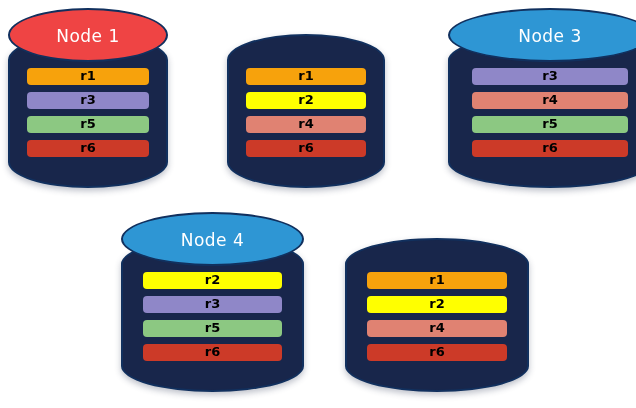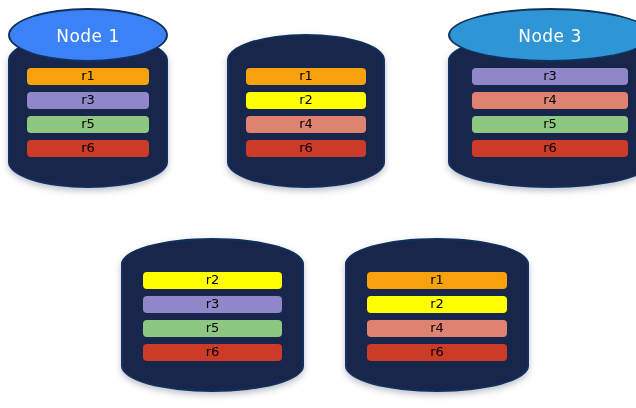--- a/index.html
+++ b/index.html
@@ -79,40 +79,40 @@
     border-radius: 4px;
     display: flex;
     align-items: center;
     justify-content: center;
     box-sizing: border-box;
   }
 
   .bar-label {
     color: #000000;
     font-size: 13px;
-    font-weight: normal;
+    font-weight: bold;
     line-height: 1;
     position: relative;
     top: -1px;
   }
 
   
   #node-1 { left: 8px;   top: 8px;   width: 160px; height: 180px; }
   #node-2 { left: 227px; top: 8px;   width: 158px; height: 180px; }
   #node-3 { left: 448px; top: 8px;   width: 204px; height: 180px; }
   #node-4 { left: 121px; top: 212px; width: 183px; height: 180px; }
   #node-5 { left: 345px; top: 212px; width: 184px; height: 180px; }
 </style>
 </head>
 <body>
 
 <div id="diagram">
     <div class="node" id="node-1">
       <div class="cyl-body" style="background: rgb(24, 38, 75); border-color: rgb(17, 48, 94);"></div>
-      <div class="cyl-top" style="background: #3b82f6; border-color: rgb(17, 48, 94);">
+      <div class="cyl-top" style="background: #ef4444; border-color: rgb(17, 48, 94);">
         <span class="node-label">Node  1</span>
       </div>
       <div class="bars">
         <div class="bar" style="background: rgb(247, 162, 12);">
           <span class="bar-label">r1</span>
         </div>
         <div class="bar" style="background: rgb(143, 135, 200);">
           <span class="bar-label">r3</span>
         </div>
         <div class="bar" style="background: rgb(140, 200, 130);">
@@ -155,20 +155,23 @@
         <div class="bar" style="background: rgb(140, 200, 130);">
           <span class="bar-label">r5</span>
         </div>
         <div class="bar" style="background: rgb(204, 58, 40);">
           <span class="bar-label">r6</span>
         </div>
       </div>
     </div>
     <div class="node" id="node-4">
       <div class="cyl-body" style="background: rgb(24, 38, 75); border-color: rgb(17, 48, 94);"></div>
+      <div class="cyl-top" style="background: rgb(46, 150, 212); border-color: rgb(17, 48, 94);">
+        <span class="node-label">Node  4</span>
+      </div>
       <div class="bars">
         <div class="bar" style="background: rgb(255, 255, 0);">
           <span class="bar-label">r2</span>
         </div>
         <div class="bar" style="background: rgb(143, 135, 200);">
           <span class="bar-label">r3</span>
         </div>
         <div class="bar" style="background: rgb(140, 200, 130);">
           <span class="bar-label">r5</span>
         </div>

